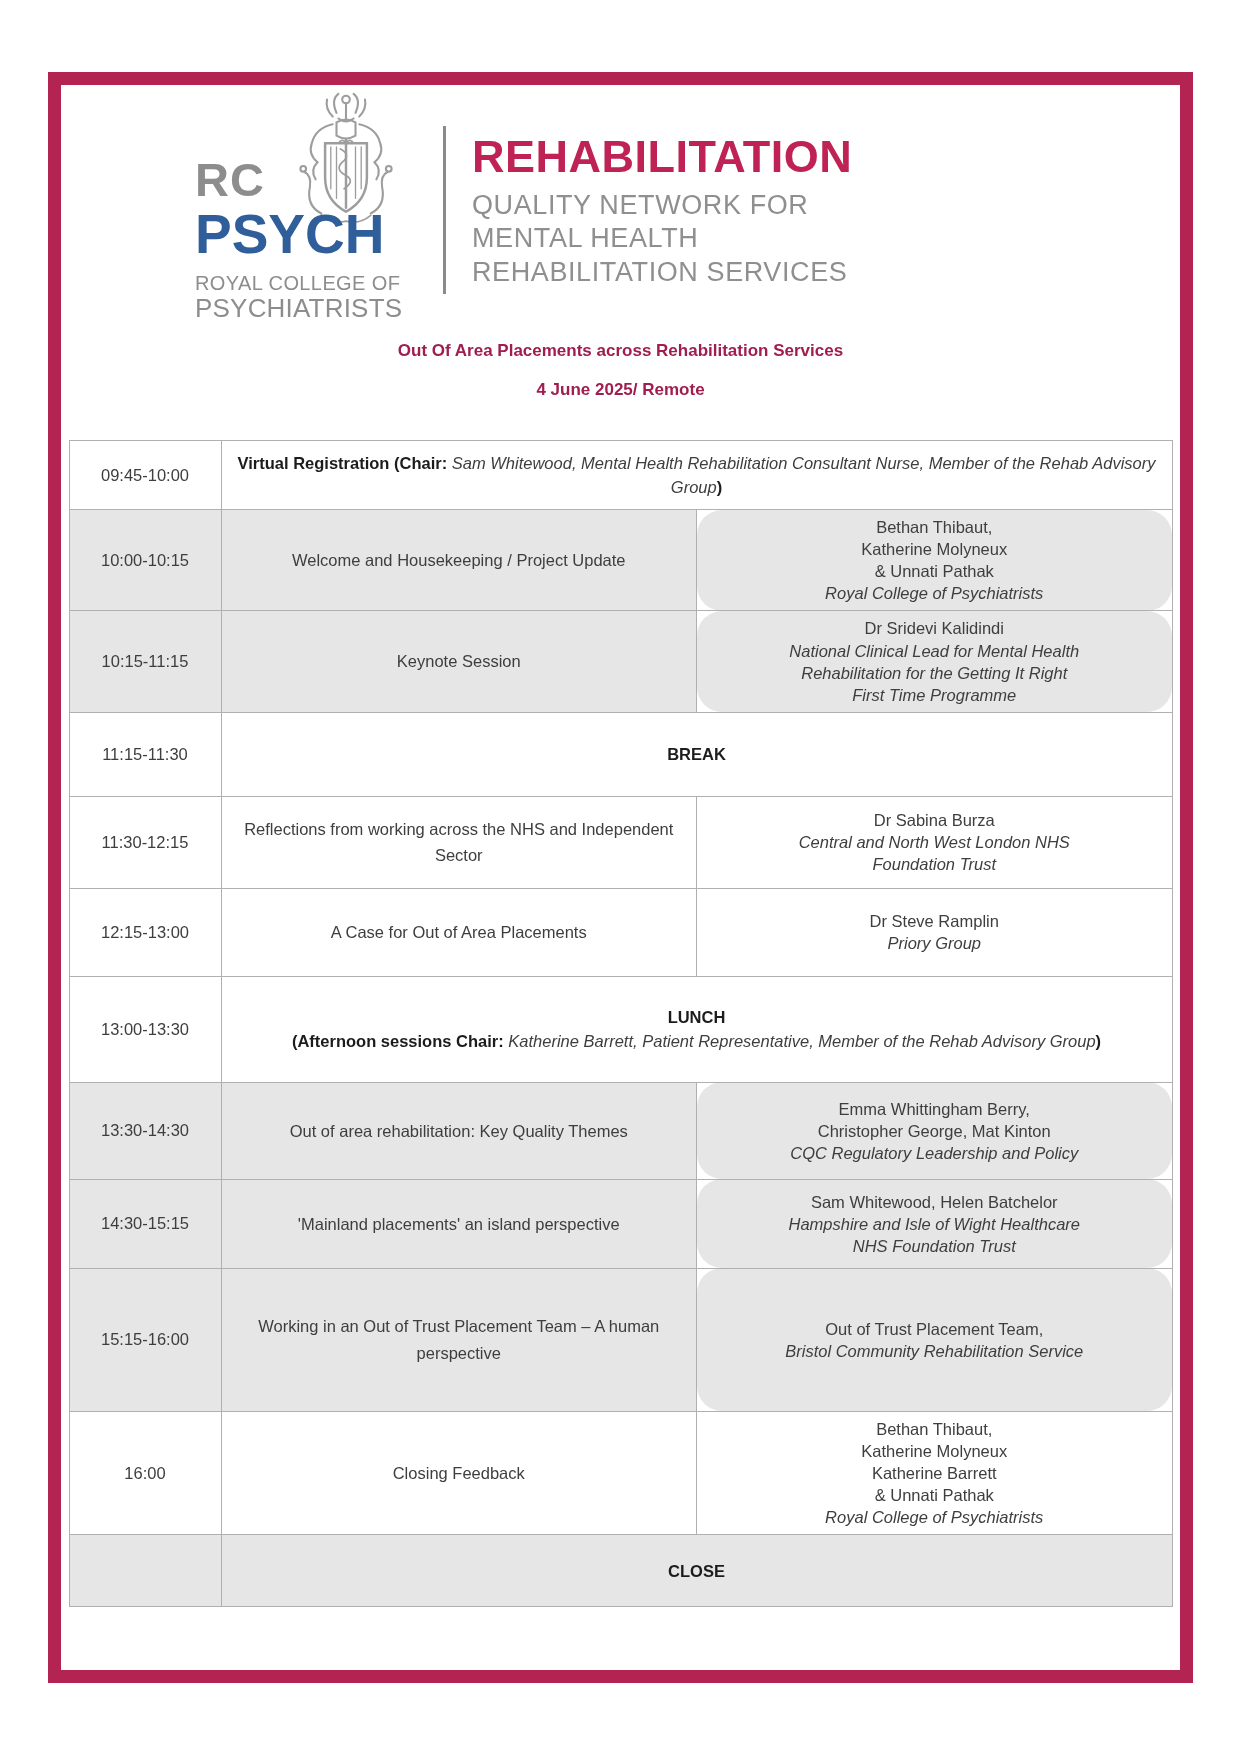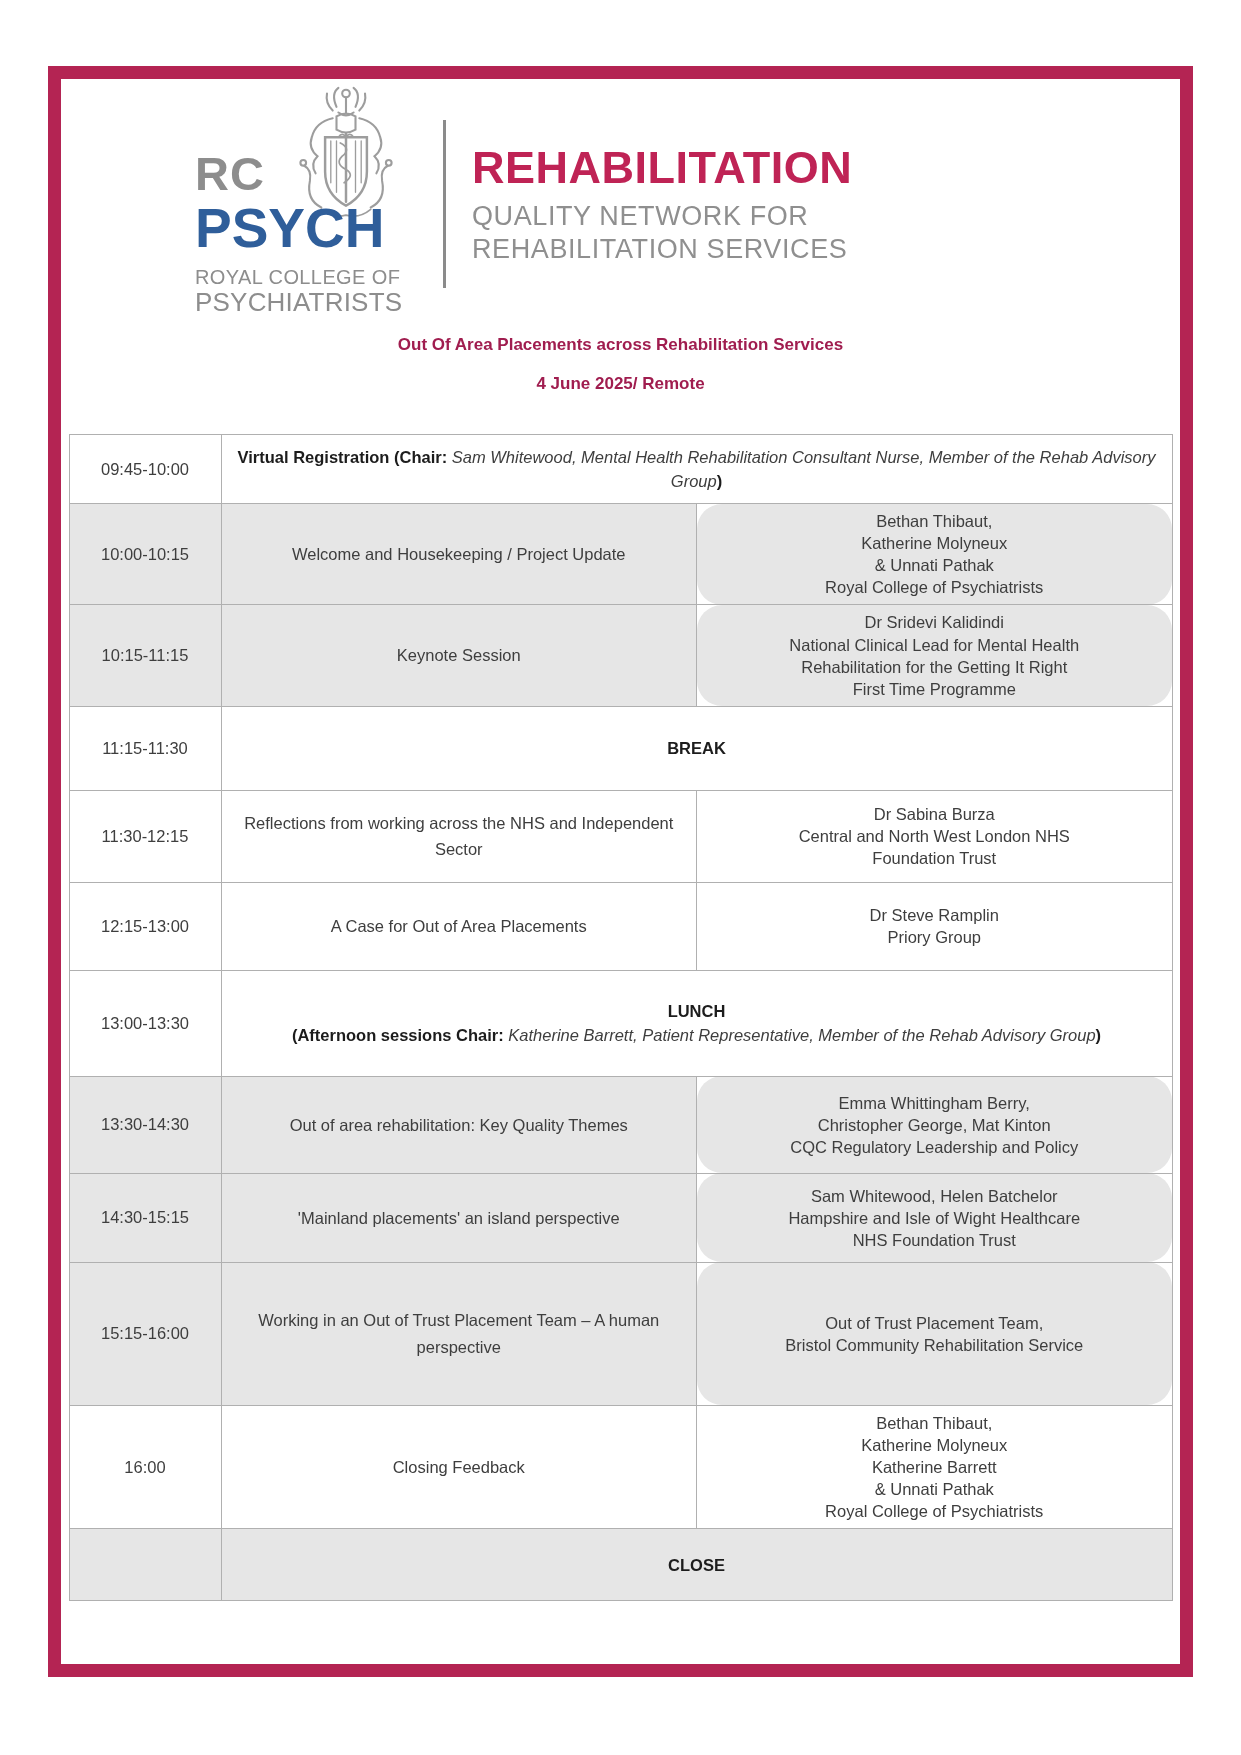--- a/index.html
+++ b/index.html
@@ -1,21 +1,21 @@
 <!DOCTYPE html>
 <html><head>
 <meta charset="utf-8">
 <style>
   html,body{margin:0;padding:0;background:#ffffff;}
   body{
     width:1241px;height:1755px;position:relative;
     font-family:"Liberation Sans",sans-serif;color:#3e3e3e;
   }
   .frame{
-    position:absolute;left:48px;top:66px;width:1145px;height:1611px;
+    position:absolute;left:48px;top:72px;width:1145px;height:1611px;
     border:13px solid #b42453;box-sizing:border-box;background:#ffffff;
   }
   
   .logo-row{
     display:flex;align-items:center;justify-content:flex-start;
     margin:2px 0 0 134px;height:232px;
   }
   .rcpsych{position:relative;width:218px;height:226px;flex:none;}
   .rc-text{
     position:absolute;left:0;top:62px;font-size:47px;font-weight:bold;
@@ -50,21 +50,21 @@
     font-size:16.5px;color:#3e3e3e;padding:6px 12px;box-sizing:border-box;
   }
   td.col-time{width:152px;font-size:15.5px;color:#3c3c3c;}
   td.col-session{width:472px;line-height:1.6;}
   td.col-speaker{width:480px;line-height:1.34;padding:8px 8px;border-radius:25px;}
   td.col-merged{line-height:1.48;}
   tr.shaded td{background:#e6e6e6;}
   .b{font-weight:bold;color:#1c1c1c;}
   .i{font-style:italic;}
   .speaker-line{white-space:nowrap;}
-  .aff-line{white-space:nowrap;}
+  .aff-line{font-style:italic;white-space:nowrap;}
   
   tr.r1 td{height:69px;}  tr.r2 td{height:83px;}  tr.r3 td{height:90px;}
   tr.r4 td{height:84px;}  tr.r5 td{height:92px;}  tr.r6 td{height:88px;}
   tr.r7 td{height:106px;} tr.r8 td{height:97px;}  tr.r9 td{height:89px;}
   tr.r10 td{height:143px;}tr.r11 td{height:120px;}tr.r12 td{height:72px;}
 </style>
 </head>
 <body>
 
 <div class="frame">
@@ -98,20 +98,21 @@
         <path d="M34 132 Q46 142 60 138 Q74 142 86 132" stroke-width="1.8"></path>
       </svg>
       <span class="psych-text">PSYCH</span>
       <span class="college-1">ROYAL COLLEGE OF</span>
       <span class="college-2">PSYCHIATRISTS</span>
     </div>
     <div class="logo-divider"></div>
     <div class="network">
       <div class="network-title">REHABILITATION</div>
       <div class="network-line">QUALITY NETWORK FOR</div>
+      <div class="network-line">MENTAL HEALTH</div>
       <div class="network-line">REHABILITATION SERVICES</div>
     </div>
   </div>
 
   <div class="event-title">Out Of Area Placements across Rehabilitation Services</div>
   <div class="event-date">4 June 2025/ Remote</div>
 
   <table class="agenda">
     <tbody id="agenda-body">
         <tr class="r1">

